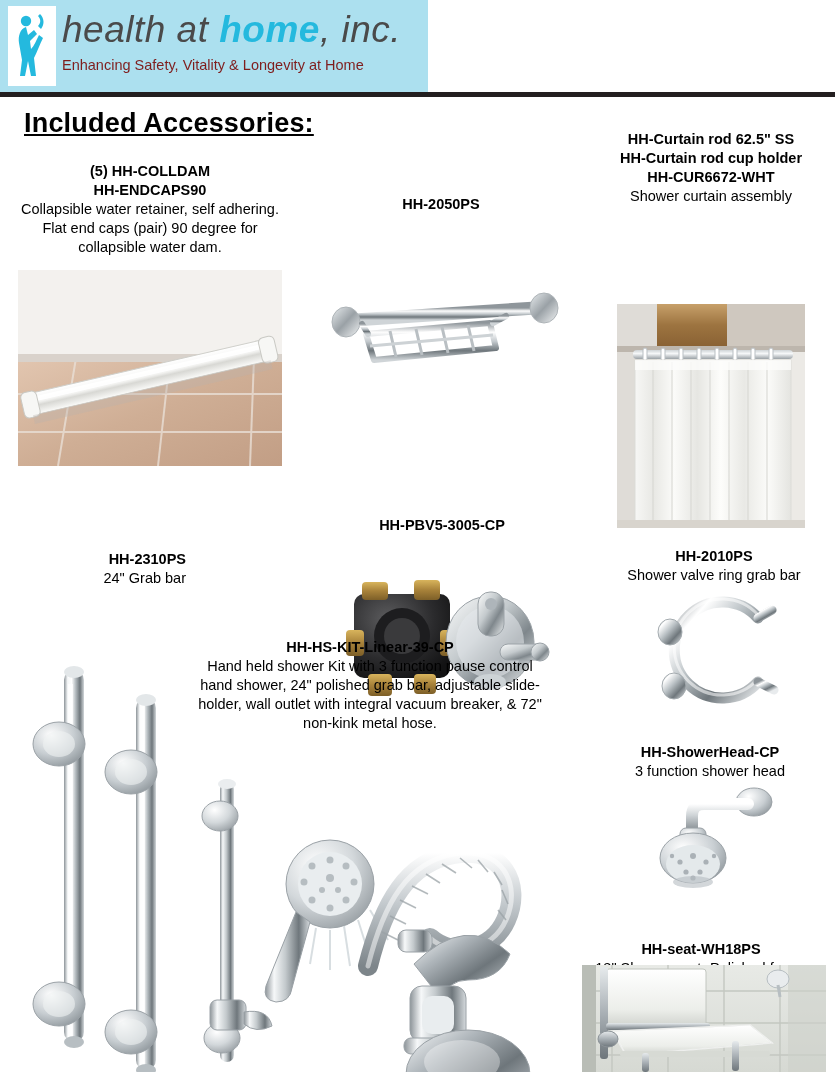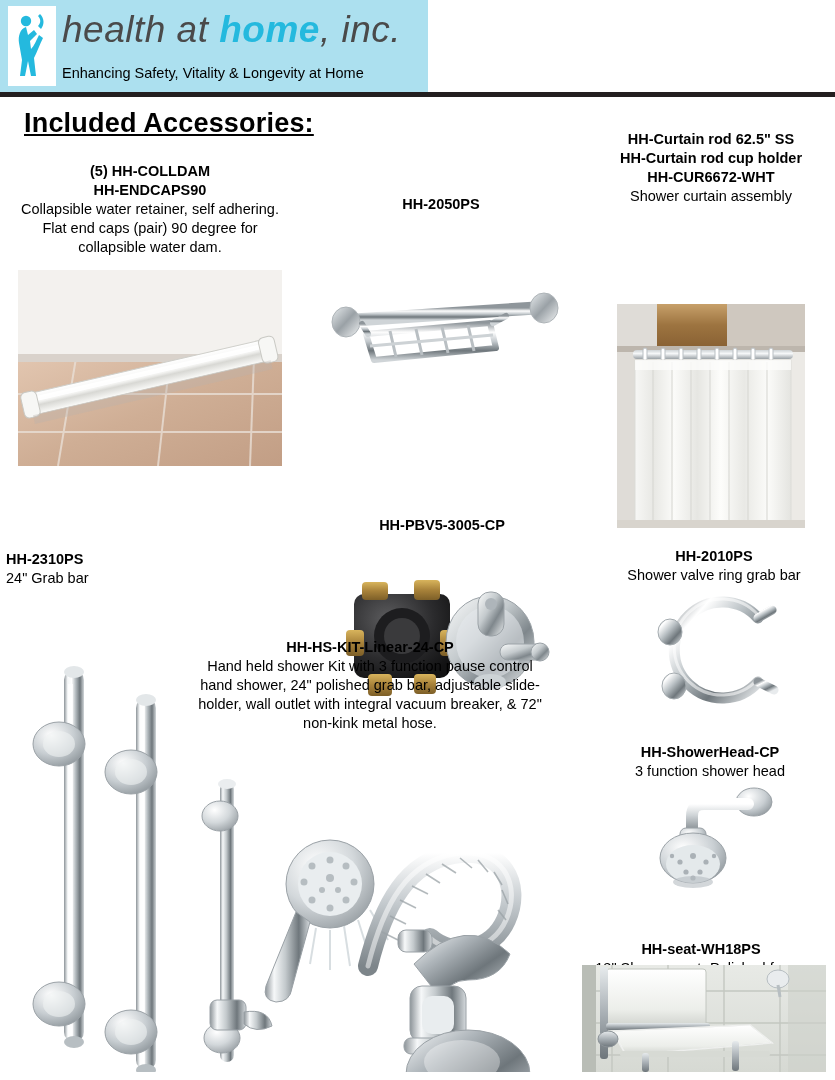--- a/index.html
+++ b/index.html
@@ -42,23 +42,23 @@
     letter-spacing:0.5px;
     color:#4a4a4a;
     font-weight:400;
     line-height:44px;
     white-space:nowrap;
     font-style:italic;
   }
   .brand-line1 .accent { color:#24b9de; font-weight:600; }
   .brand-line2 {
     font-size:14.5px;
-    color:#000000;
+    color:#7f1d1d;
     line-height:18px;
-    margin-top:12px;
+    margin-top:4px;
     white-space:nowrap;
   }
   .header-rule {
     position:absolute; left:0; top:92px; width:835px; height:5px;
     background:#231f20;
   }
 
   
   .page { position:relative; width:809px; height:983px; }
 
@@ -313,21 +313,21 @@
       <rect x="0" y="0" width="152" height="120" fill="#ffffff"></rect>
       <path d="M118 28 A48 48 0 1 0 118 92" fill="none" stroke="url(#ringg)" stroke-width="11" stroke-linecap="round"></path>
       <path d="M118 28 A48 48 0 1 0 118 92" fill="none" stroke="#ffffff" stroke-width="3" opacity="0.55" transform="translate(0,-3)"></path>
       <ellipse cx="30" cy="42" rx="12" ry="13" fill="url(#ringg)" stroke="#a4abaf"></ellipse>
       <ellipse cx="34" cy="96" rx="12" ry="13" fill="url(#ringg)" stroke="#a4abaf"></ellipse>
       <path d="M118 28 L132 20" stroke="url(#ringg)" stroke-width="9" stroke-linecap="round"></path>
       <path d="M118 92 L134 100" stroke="url(#ringg)" stroke-width="9" stroke-linecap="round"></path>
     </svg>
   </div>
 
-  <div class="blk" style="left:6px; top:458px; width:180px; text-align:left;">
+  <div class="blk" style="left:6px; top:458px; width:180px; text-align:right;">
     <div class="code">HH-2310PS</div>
     <div class="desc">24" Grab bar</div>
   </div>
   <div class="imgbox" style="left:14px; top:500px; width:186px; height:480px;">
     <svg width="186" height="480" viewBox="0 0 186 480">
       <defs>
         <linearGradient id="barg" x1="0" y1="0" x2="1" y2="0">
           <stop offset="0" stop-color="#8d9499"></stop>
             <stop offset="0.18" stop-color="#f4f6f7"></stop>
           <stop offset="0.38" stop-color="#ffffff"></stop>
@@ -362,21 +362,21 @@
         <ellipse cx="60" cy="450" rx="10" ry="6" fill="#b7bec2"></ellipse>
         <ellipse cx="45" cy="152" rx="26" ry="22" fill="url(#flg)" stroke="#9aa1a6"></ellipse>
         <ellipse cx="45" cy="152" rx="16" ry="13" fill="#eef1f2" opacity="0.6"></ellipse>
         <ellipse cx="45" cy="412" rx="26" ry="22" fill="url(#flg)" stroke="#9aa1a6"></ellipse>
         <ellipse cx="45" cy="412" rx="16" ry="13" fill="#eef1f2" opacity="0.6"></ellipse>
       </g>
     </svg>
   </div>
 
   <div class="blk" style="left:196px; top:546px; width:348px;">
-    <div class="code">HH-HS-KIT-Linear-24-CP</div>
+    <div class="code">HH-HS-KIT-Linear-39-CP</div>
     <div class="desc">Hand held shower Kit with 3 function pause control hand shower, 24" polished grab bar, adjustable slide-holder, wall outlet with integral vacuum breaker, &amp; 72" non-kink metal hose.</div>
   </div>
   <div class="imgbox" style="left:196px; top:660px; width:344px; height:320px;">
     <svg width="344" height="320" viewBox="0 0 344 320">
       <defs>
         <linearGradient id="kbar" x1="0" y1="0" x2="1" y2="0">
           <stop offset="0" stop-color="#8d9499"></stop>
             <stop offset="0.2" stop-color="#f6f8f9"></stop>
           <stop offset="0.45" stop-color="#c4cacd"></stop>
             <stop offset="0.75" stop-color="#6f777c"></stop>

